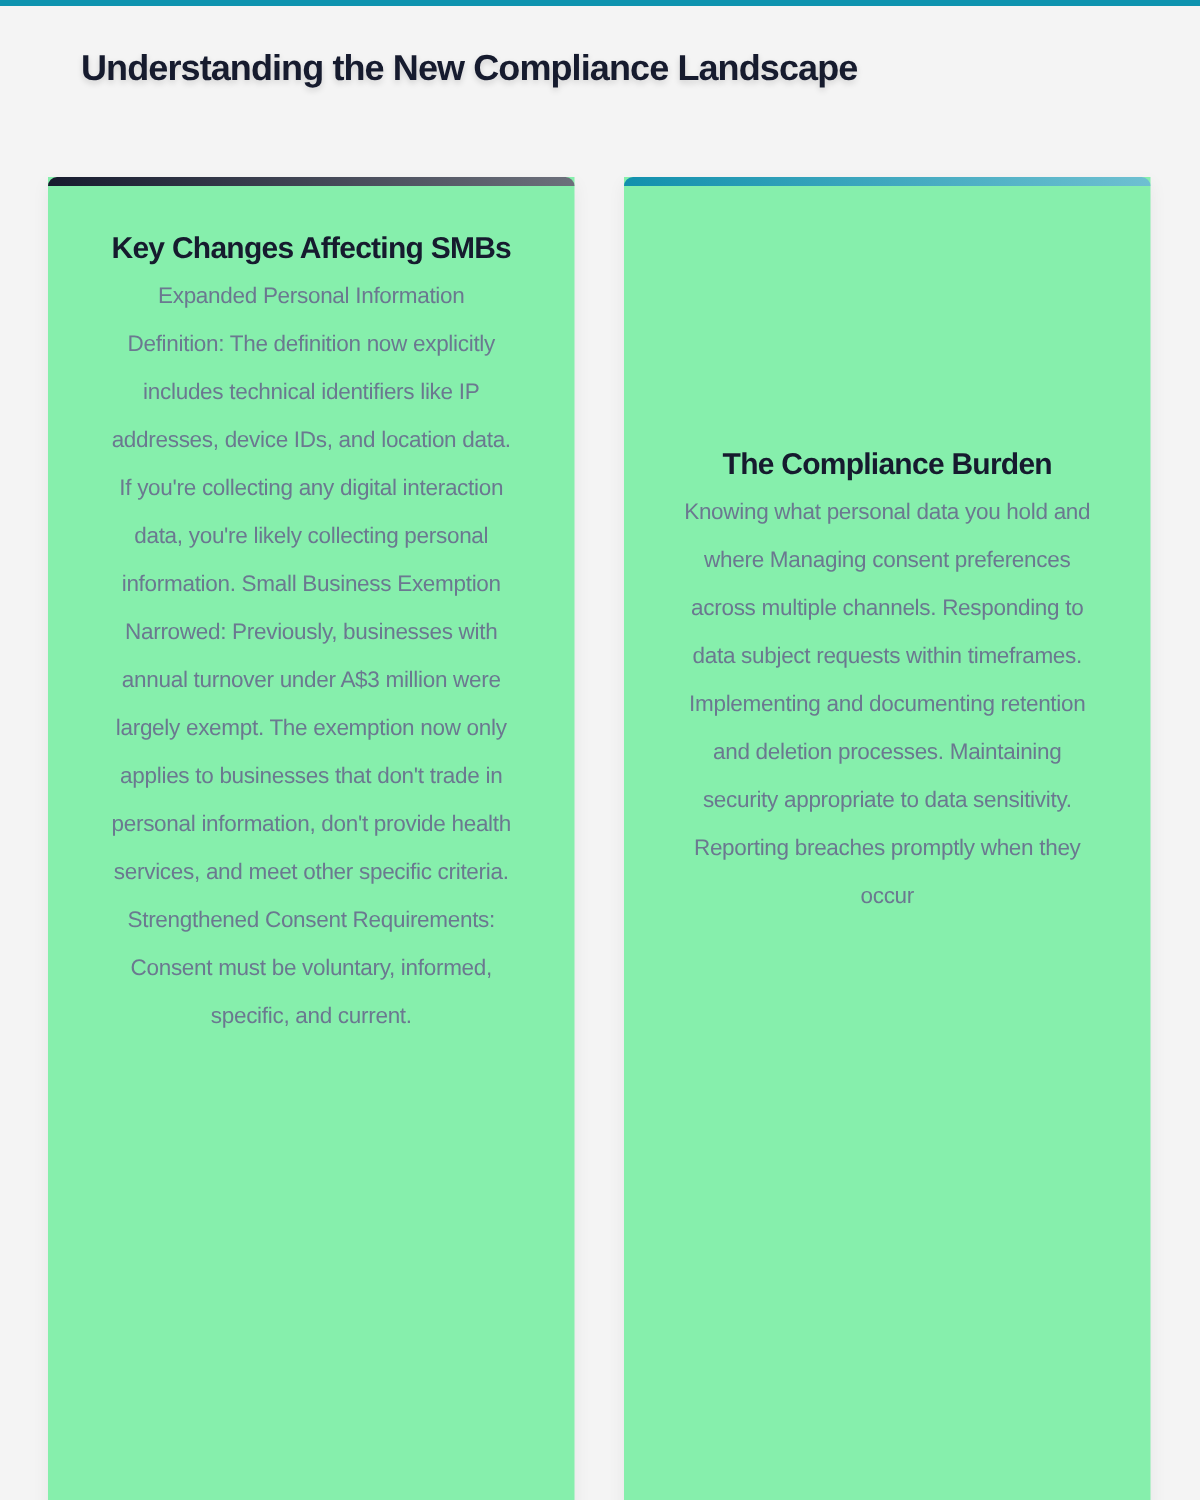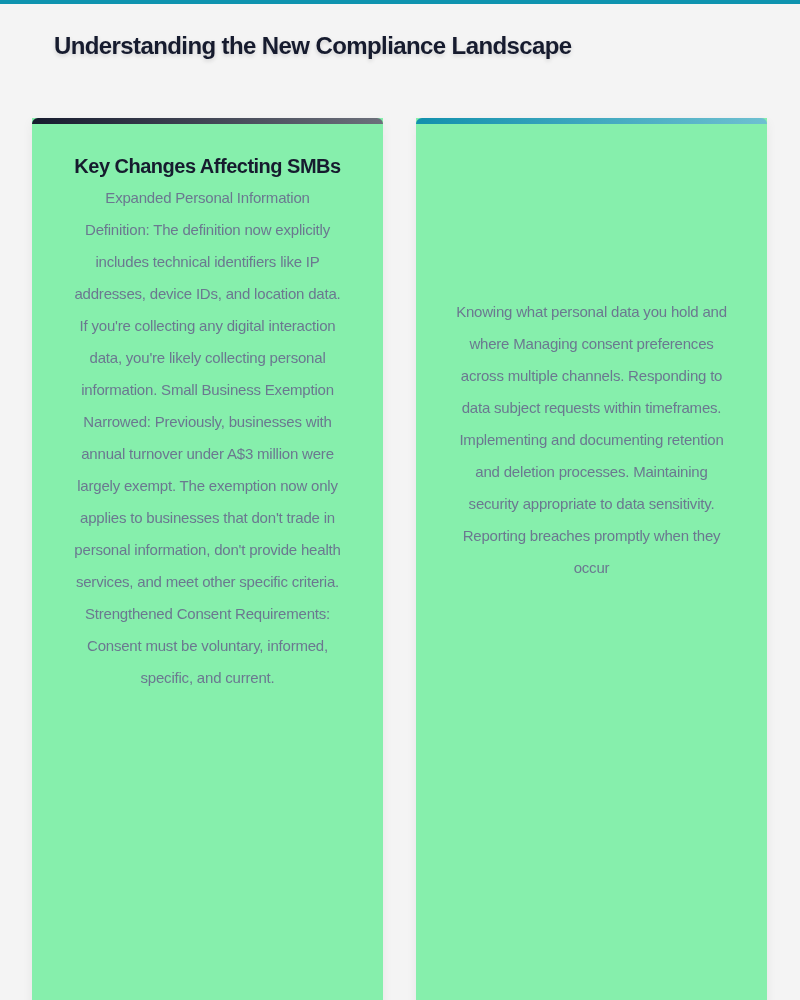--- a/index.html
+++ b/index.html
@@ -64,15 +64,16 @@
 
 <section class="card card-left">
   <div class="card-inner">
     <h2 class="card-heading">Key Changes Affecting SMBs</h2>
     <p class="card-body">Expanded Personal Information Definition: The definition now explicitly includes technical identifiers like IP addresses, device IDs, and location data. If you're collecting any digital interaction data, you're likely collecting personal information. Small Business Exemption Narrowed: Previously, businesses with annual turnover under A$3 million were largely exempt. The exemption now only applies to businesses that don't trade in personal information, don't provide health services, and meet other specific criteria. Strengthened Consent Requirements: Consent must be voluntary, informed, specific, and current.</p>
   </div>
 </section>
 
 <section class="card card-right">
   <div class="card-inner">
+    <h2 class="card-heading">The Compliance Burden</h2>
     <p class="card-body">Knowing what personal data you hold and where Managing consent preferences across multiple channels. Responding to data subject requests within timeframes. Implementing and documenting retention and deletion processes. Maintaining security appropriate to data sensitivity. Reporting breaches promptly when they occur</p>
   </div>
 </section>
 
 </body></html>

